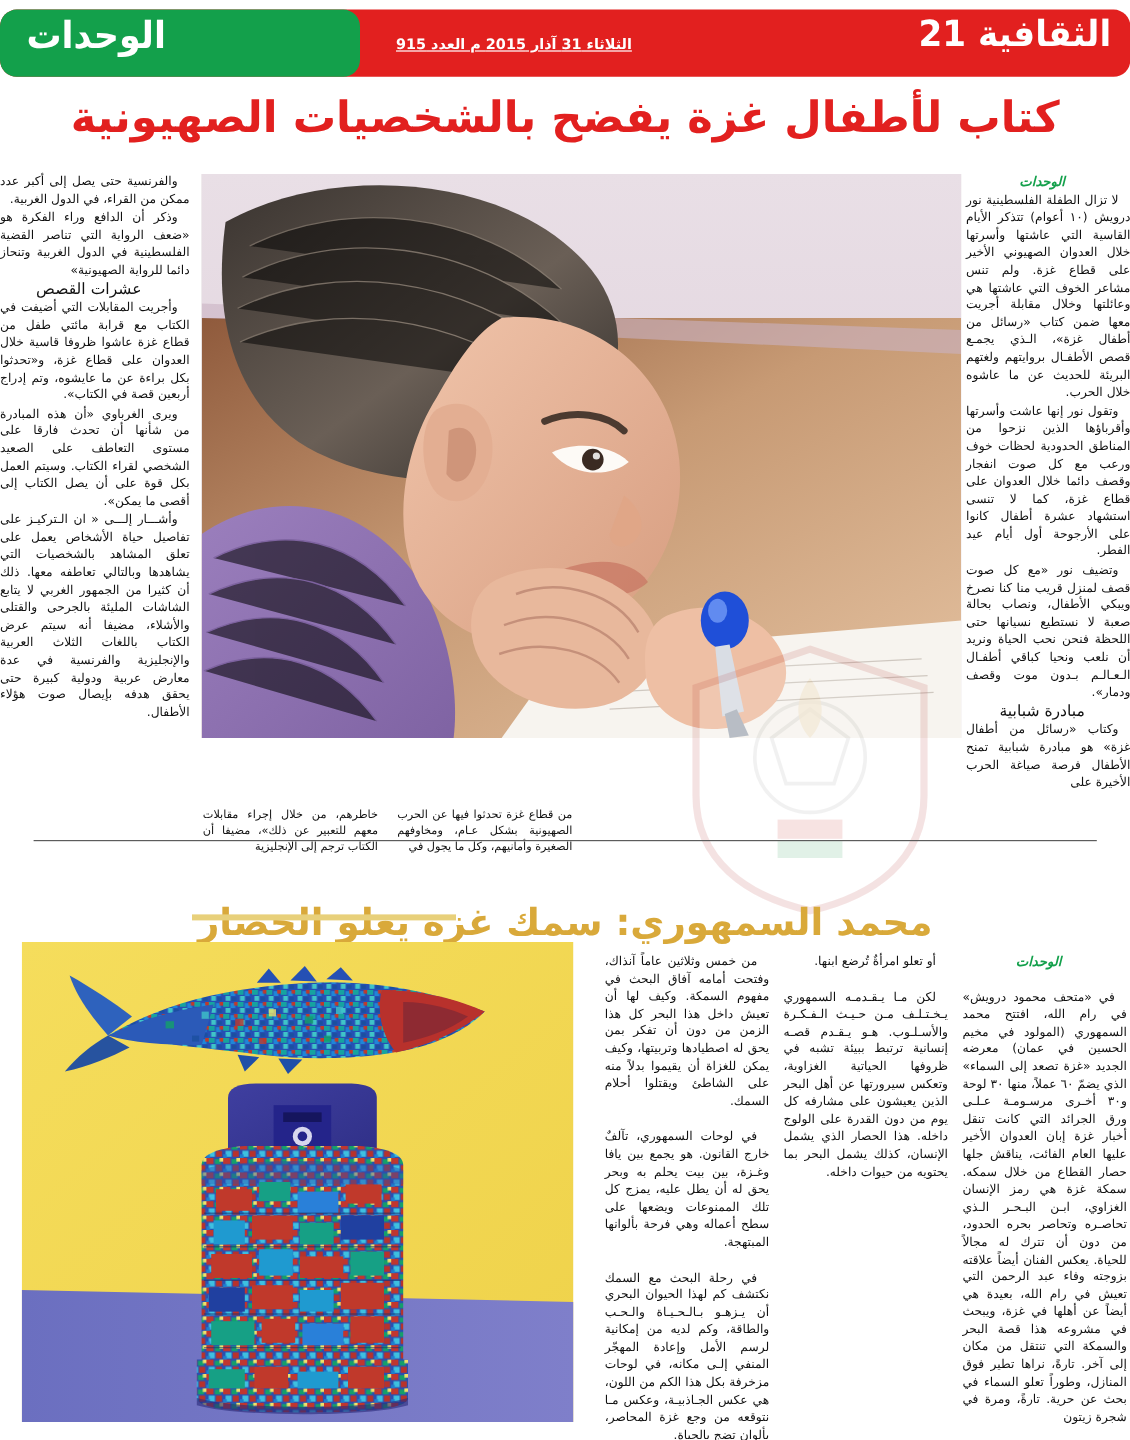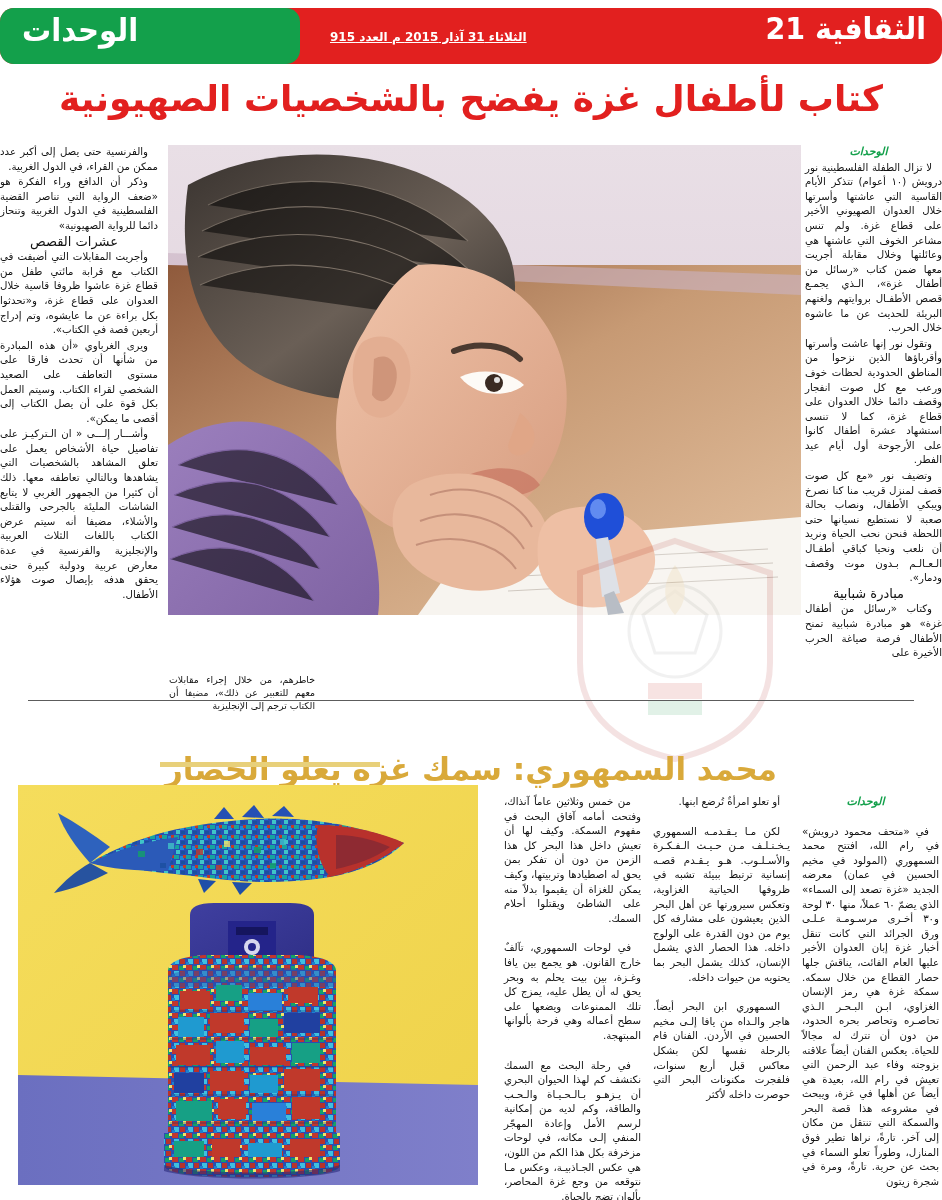--- a/index.html
+++ b/index.html
@@ -244,20 +244,21 @@
         <path d="M388 368 C 424 352, 470 366, 484 400 C 496 430, 472 458, 434 462 C 398 466, 372 444, 370 416 C 368 392, 372 376, 388 368 Z" fill="#eebfa4"></path>
 
         <ellipse cx="436" cy="372" rx="20" ry="24" fill="#1f4fd8"></ellipse>
         <ellipse cx="430" cy="364" rx="8" ry="10" fill="#6d95f5" opacity="0.85"></ellipse>
         <path d="M440 392 L452 448 L434 452 L428 394 Z" fill="#d9dde4"></path>
         <path d="M446 446 L456 468 L440 470 L436 450 Z" fill="#aeb4bd"></path>
       </svg>
     </div>
 
     <div class="capstrip">
+      <div class="capcol" id="cap3">من قطاع غزة تحدثوا فيها عن الحرب الصهيونية بشكل عـام، ومخاوفهم الصغيرة وأمانيهم، وكل ما يجول في</div>
       <div class="capcol" id="cap4">خاطرهم، من خلال إجراء مقابلات معهم للتعبير عن ذلك»، مضيفا أن الكتاب ترجم إلى الإنجليزية</div>
     </div>
 
     <div class="col" id="a1-left">
       <p>والفرنسية حتى يصل إلى أكبر عدد ممكن من القراء، في الدول الغربية.</p>
       <p>وذكر أن الدافع وراء الفكرة هو «ضعف الرواية التي تناصر القضية الفلسطينية في الدول الغربية وتنحاز دائما للرواية الصهيونية»</p>
       <p class="subhead">عشرات القصص</p>
       <p>وأجريت المقابلات التي أضيفت في الكتاب مع قرابة مائتي طفل من قطاع غزة عاشوا ظروفا قاسية خلال العدوان على قطاع غزة، و«تحدثوا بكل براءة عن ما عايشوه، وتم إدراج أربعين قصة في الكتاب».</p>
       <p>ويرى الغرباوي «أن هذه المبادرة من شأنها أن تحدث فارقا على مستوى التعاطف على الصعيد الشخصي لقراء الكتاب. وسيتم العمل بكل قوة على أن يصل الكتاب إلى أقصى ما يمكن».</p>
       <p>وأشـــار إلـــى « ان الـتركيـز على تفاصيل حياة الأشخاص يعمل على تعلق المشاهد بالشخصيات التي يشاهدها وبالتالي تعاطفه معها. ذلك أن كثيرا من الجمهور الغربي لا يتابع الشاشات المليئة بالجرحى والقتلى والأشلاء، مضيفا أنه سيتم عرض الكتاب باللغات الثلاث العربية والإنجليزية والفرنسية في عدة معارض عربية ودولية كبيرة حتى يحقق هدفه بإيصال صوت هؤلاء الأطفال.</p>
@@ -283,21 +284,20 @@
   <div class="art2">
 
     <div class="col2" id="a2-c1">
       <p class="byline">الوحدات</p>
       <p>في «متحف محمود درويش» في رام الله، افتتح محمد السمهوري (المولود في مخيم الحسين في عمان) معرضه الجديد «غزة تصعد إلى السماء» الذي يضمّ ٦٠ عملاً، منها ٣٠ لوحة و٣٠ أخـرى مرسـومـة عـلـى ورق الجرائد التي كانت تنقل أخبار غزة إبان العدوان الأخير عليها العام الفائت، يناقش جلها حصار القطاع من خلال سمكه. سمكة غزة هي رمز الإنسان الغزاوي، ابـن البـحـر الـذي تحاصـره وتحاصر بحره الحدود، من دون أن تترك له مجالاً للحياة. يعكس الفنان أيضاً علاقته بزوجته وفاء عبد الرحمن التي تعيش في رام الله، بعيدة هي أيضاً عن أهلها في غزة، ويبحث في مشروعه هذا قصة البحر والسمكة التي تنتقل من مكان إلى آخر. تارةً، نراها تطير فوق المنازل، وطوراً تعلو السماء في بحث عن حرية. تارةً، ومرة في شجرة زيتون</p>
     </div>
 
     <div class="col2" id="a2-c2">
       <p>أو تعلو امرأةٌ تُرضع ابنها.</p>
       <p>لكن مـا يـقـدمـه السمهوري يـخـتـلـف مـن حـيـث الـفـكـرة والأسـلـوب. هـو يـقـدم قصـه إنسانية ترتبط ببيئة تشبه في ظروفها الحياتية الغزاوية، وتعكس سيرورتها عن أهل البحر الذين يعيشون على مشارفه كل يوم من دون القدرة على الولوج داخله. هذا الحصار الذي يشمل الإنسان، كذلك يشمل البحر بما يحتويه من حيوات داخله.</p>
-      <p>السمهوري ابن البحر أيضاً. هاجر والـداه من يافا إلـى مخيم الحسين في الأردن. الفنان قام بالرحلة نفسها لكن بشكل معاكس قبل أربع سنوات، فلفجرت مكنونات البحر التي حوصرت داخله لأكثر</p>
     </div>
 
     <div class="col2" id="a2-c3">
       <p>من خمس وثلاثين عاماً آنذاك، وفتحت أمامه آفاق البحث في مفهوم السمكة. وكيف لها أن تعيش داخل هذا البحر كل هذا الزمن من دون أن تفكر بمن يحق له اصطيادها وتربيتها، وكيف يمكن للغزاة أن يقيموا بدلاً منه على الشاطئ ويقتلوا أحلام السمك.</p>
       <p>في لوحات السمهوري، تآلفٌ خارج القانون. هو يجمع بين يافا وغـزة، بين بيت يحلم به وبحر يحق له أن يطل عليه، يمزج كل تلك الممنوعات ويضعها على سطح أعماله وهي فرحة بألوانها المبتهجة.</p>
       <p>في رحلة البحث مع السمك نكتشف كم لهذا الحيوان البحري أن يـزهـو بـالـحـيـاة والـحـب والطاقة، وكم لديه من إمكانية لرسم الأمل وإعادة المهجّر المنفي إلـى مكانه، في لوحات مزخرفة بكل هذا الكم من اللون، هي عكس الجـاذبيـة، وعكس مـا نتوقعه من وجع غزة المحاصر، بألوان تضج بالحياة.</p>
     </div>
 
     <div class="painting">
       <svg width="460" height="400" viewBox="0 0 460 400" xmlns="http://www.w3.org/2000/svg">

